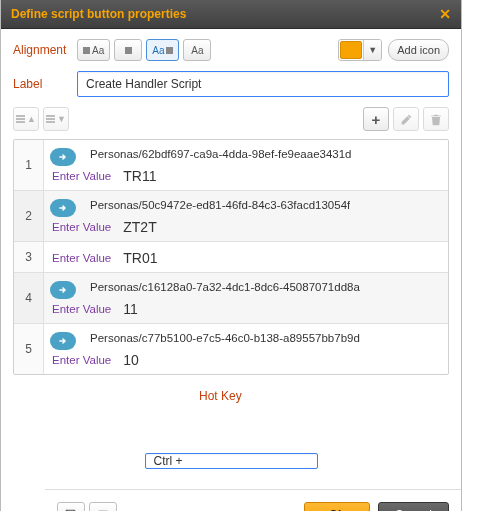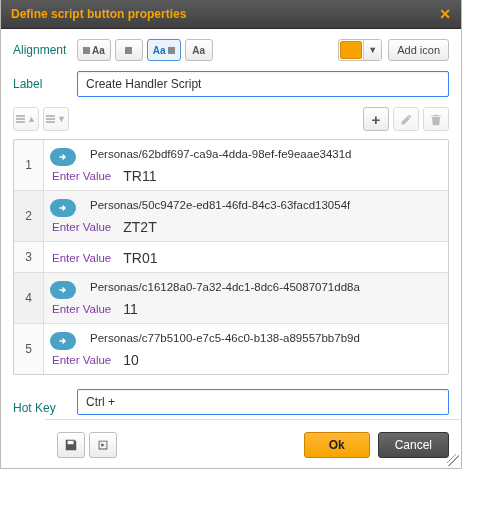--- a/index.html
+++ b/index.html
@@ -18,22 +18,22 @@
     font-size: 12px;
     padding: 7px 10px;
     display: flex;
     justify-content: space-between;
     align-items: center;
     border-bottom: 1px solid #2a2a2a;
   }
   .close-x { color: #f7a400; font-size: 14px; line-height: 12px; cursor: pointer; }
   .body { padding: 10px 12px 0 12px; }
   .row { display: flex; align-items: center; margin-bottom: 10px; }
-  .lbl { font-size: 12px; color: #0f766e; width: 64px; flex: 0 0 64px; }
-  .align-group { display: flex; gap: 4px; font-weight: bold; }
+  .lbl { font-size: 12px; color: #c2410c; width: 64px; flex: 0 0 64px; }
+  .align-group { display: flex; gap: 4px; }
   .seg-btn {
     border: 1px solid #bfbfbf;
     background: linear-gradient(#fff,#ececec);
     border-radius: 3px;
     height: 22px;
     min-width: 28px;
     padding: 0 5px;
     display: inline-flex;
     align-items: center;
     justify-content: center;
@@ -45,21 +45,21 @@
   .seg-btn.active { border-color:#4a90d9; background:#eaf3fc; color:#1f6fb8; }
   .spacer { flex: 1; }
   .color-drop {
     display: inline-flex; border:1px solid #bfbfbf; border-radius:3px; height:22px;
     overflow:hidden;
   }
   .color-sw { width:22px; background:#f7a400; border:1px solid #d88c00; margin:1px; border-radius:2px;}
   .drop-caret { width:18px; display:flex; align-items:center; justify-content:center; color:#555; font-size:9px; background:linear-gradient(#fff,#ececec); border-left:1px solid #ccc;}
   .addicon-btn {
     border:1px solid #bfbfbf; background:linear-gradient(#fff,#ececec);
-    border-radius:3px; height:22px; padding:0 8px; font-size:11px; color:#444; cursor:pointer;
+    border-radius:10px; height:22px; padding:0 8px; font-size:11px; color:#444; cursor:pointer;
     margin-left:6px;
   }
   .txt-input {
     flex:1; border:1px solid #3b82f6; border-radius:2px; height:26px;
     padding:0 8px; font-size:12px; color:#333; outline:none;
     box-shadow: inset 0 1px 2px rgba(0,0,0,.06);
   }
   .toolbar-row { display:flex; align-items:center; margin: 4px 0 8px 0; }
   .tool-btn {
     border:1px solid #bfbfbf; background:linear-gradient(#fff,#ececec);
@@ -91,21 +91,21 @@
   .badge {
     width:26px; height:18px; border-radius:9px; background:#4aa3c7;
     display:inline-flex; align-items:center; justify-content:center;
     margin-right:14px; flex:0 0 26px;
   }
   .badge svg { display:block; }
   .path { color:#333; font-size:11.5px; white-space:nowrap; overflow:hidden; text-overflow:ellipsis;}
   .line2 { display:flex; align-items:center; }
   .enter { color:#7b3aa0; font-size:11.5px; margin-right:12px; padding-left:2px;}
   .val { color:#333; font-size:14px; }
-  .hotkey-row { display:flex; align-items:flex-end; margin:14px 0 4px 0; }
+  .hotkey-row { display:flex; align-items:center; margin:14px 0 20px 0;flex-direction:column; }
   .footer {
     border-top:1px solid #ddd; padding:12px 12px 10px 12px;
     display:flex; align-items:center;margin-left:44px;
   }
   .ft-btn {
     border:1px solid #bfbfbf; background:linear-gradient(#fff,#ececec);
     border-radius:3px; width:28px; height:26px; display:inline-flex;
     align-items:center; justify-content:center; cursor:pointer; color:#555;
     margin-right:4px;
   }

